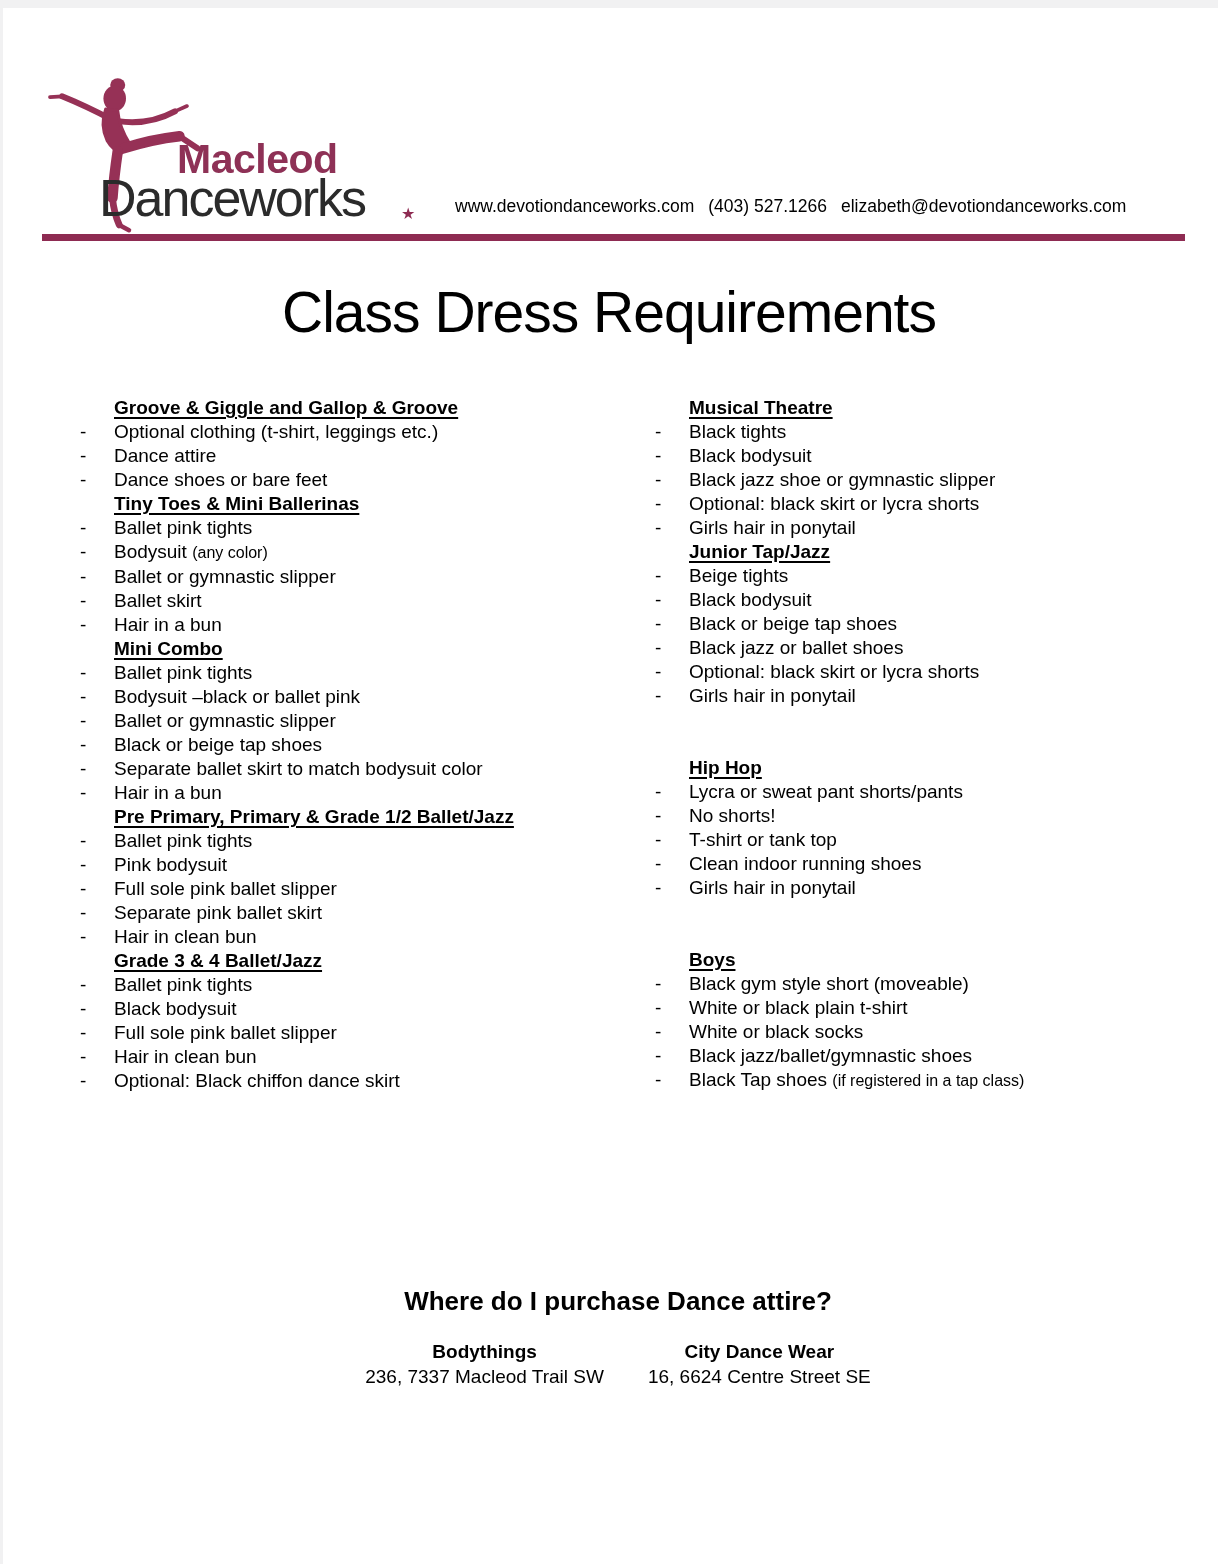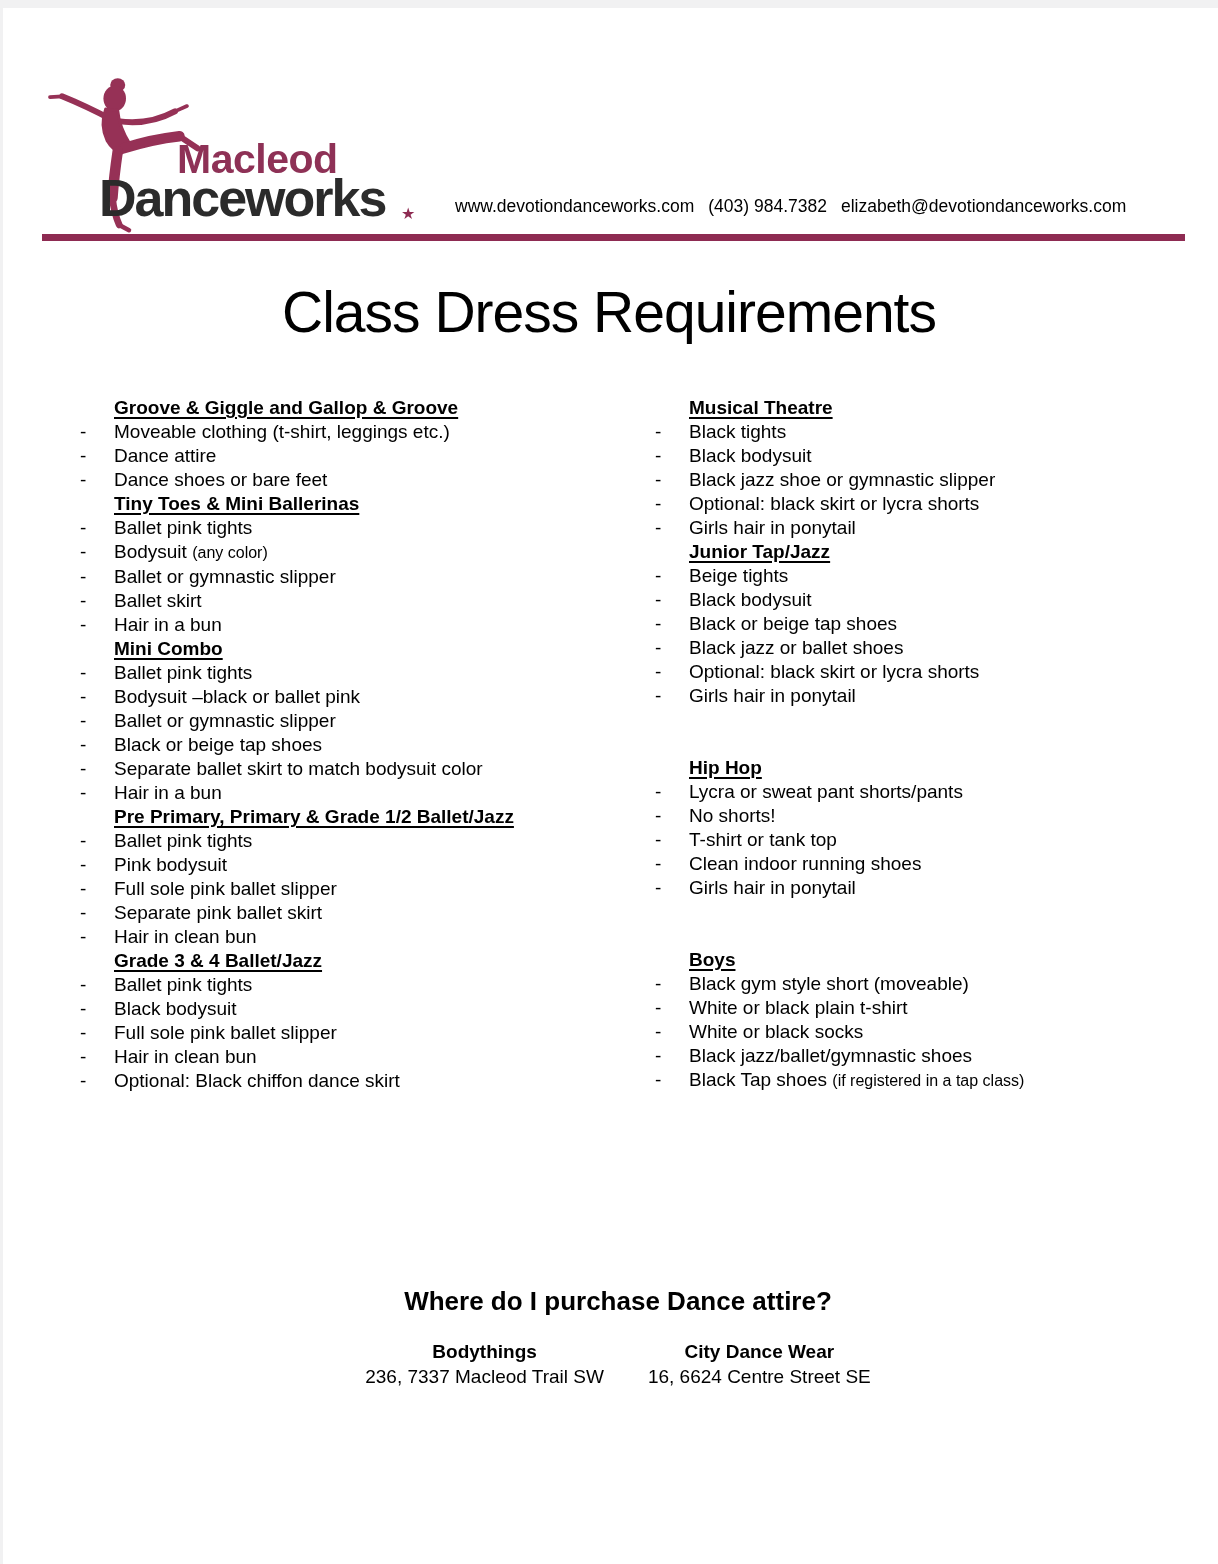--- a/index.html
+++ b/index.html
@@ -13,21 +13,21 @@
   .edge-left { position:absolute; top:0; left:0; width:3px; height:1564px; background:#f1f1f2; }
 
   
   .logo-dancer { position:absolute; left:36px; top:76px; width:180px; height:158px; }
   .logo-devotion {
     position:absolute; left:177px; top:136px;
     font-size:41px; font-weight:700; letter-spacing:-0.5px; color:#8e3156;
   }
   .logo-danceworks {
     position:absolute; left:99px; top:168px;
-    font-size:52px; font-weight:700; letter-spacing:-2px; color:#2b2b2b;
+    font-size:52px; font-weight:400; letter-spacing:-2px; color:#2b2b2b;
   }
   .logo-star { position:absolute; left:401px; top:204px; font-size:16px; color:#8e2b52; }
   .contact-line {
     position:absolute; left:455px; top:196px;
     font-size:17.5px; color:#000; white-space:nowrap;
   }
   .contact-line span { margin-right:14px; }
   .header-rule {
     position:absolute; left:42px; top:234px; width:1143px; height:7px;
     background:#8e2b52;
@@ -93,34 +93,34 @@
       <path d="M104 100 Q 99 134 97 162" stroke-width="14" fill="none"></path>
       <path d="M97 162 Q 99 182 106 198" stroke-width="9" fill="none"></path>
       <path d="M106 198 L 119 205" stroke-width="6" fill="none"></path>
     </g>
   </svg>
   <div class="logo-devotion">Macleod</div>
   <div class="logo-danceworks">Danceworks</div>
   <div class="logo-star">★</div>
 
   <div class="contact-line">
-    <span>www.devotiondanceworks.com</span><span>(403) 984.7382</span><span>elizabeth@devotiondanceworks.com</span>
+    <span>www.devotiondanceworks.com</span><span>(403) 527.1266</span><span>elizabeth@devotiondanceworks.com</span>
   </div>
   <div class="header-rule"></div>
 </div>
 
 <div class="page-title">Class Dress Requirements</div>
 
 <div class="columns">
   <div class="col col-left" id="col-left">
       <div class="section">
         <div class="sec-heading">Groove &amp; Giggle and Gallop &amp; Groove</div>
         <div class="item">
           <span class="dash">-</span>
-          <span class="item-text">Moveable clothing (t-shirt, leggings etc.)</span>
+          <span class="item-text">Optional clothing (t-shirt, leggings etc.)</span>
         </div>
         <div class="item">
           <span class="dash">-</span>
           <span class="item-text">Dance attire</span>
         </div>
         <div class="item">
           <span class="dash">-</span>
           <span class="item-text">Dance shoes or bare feet</span>
         </div>
       </div>

